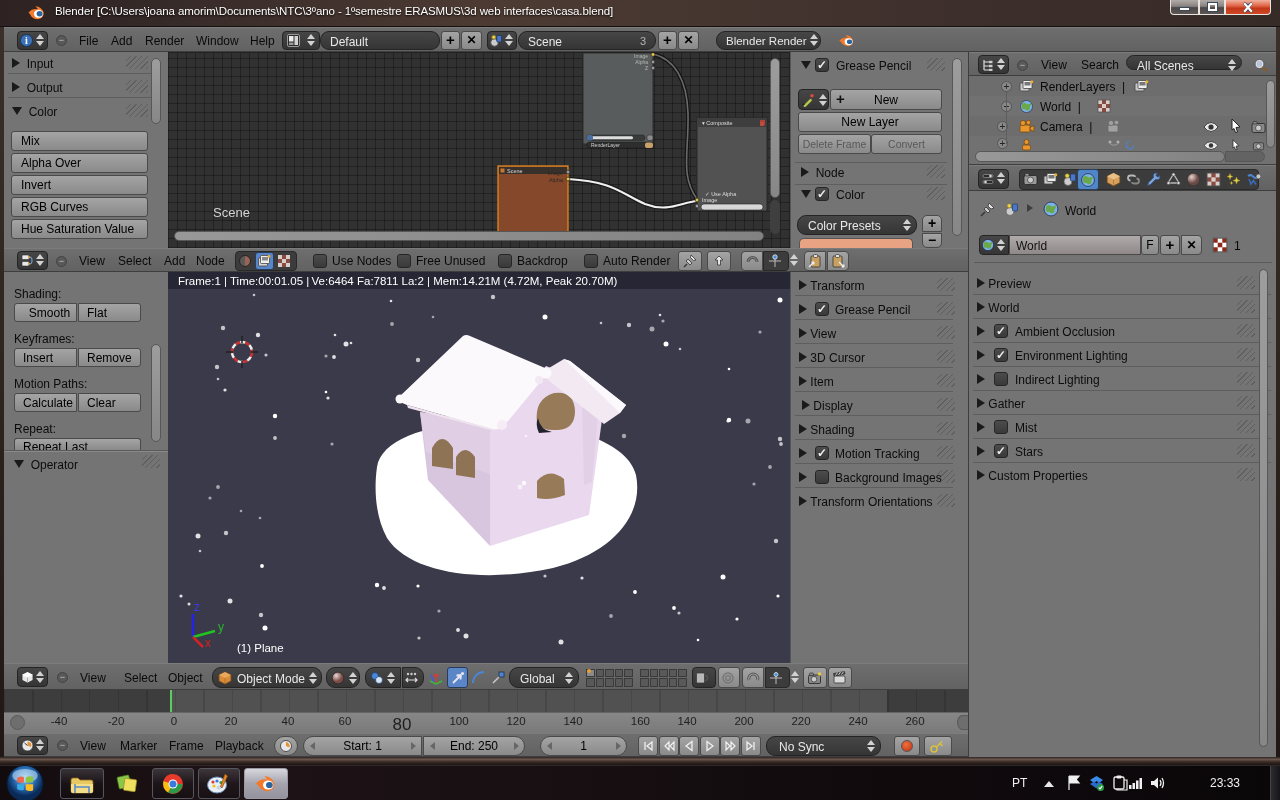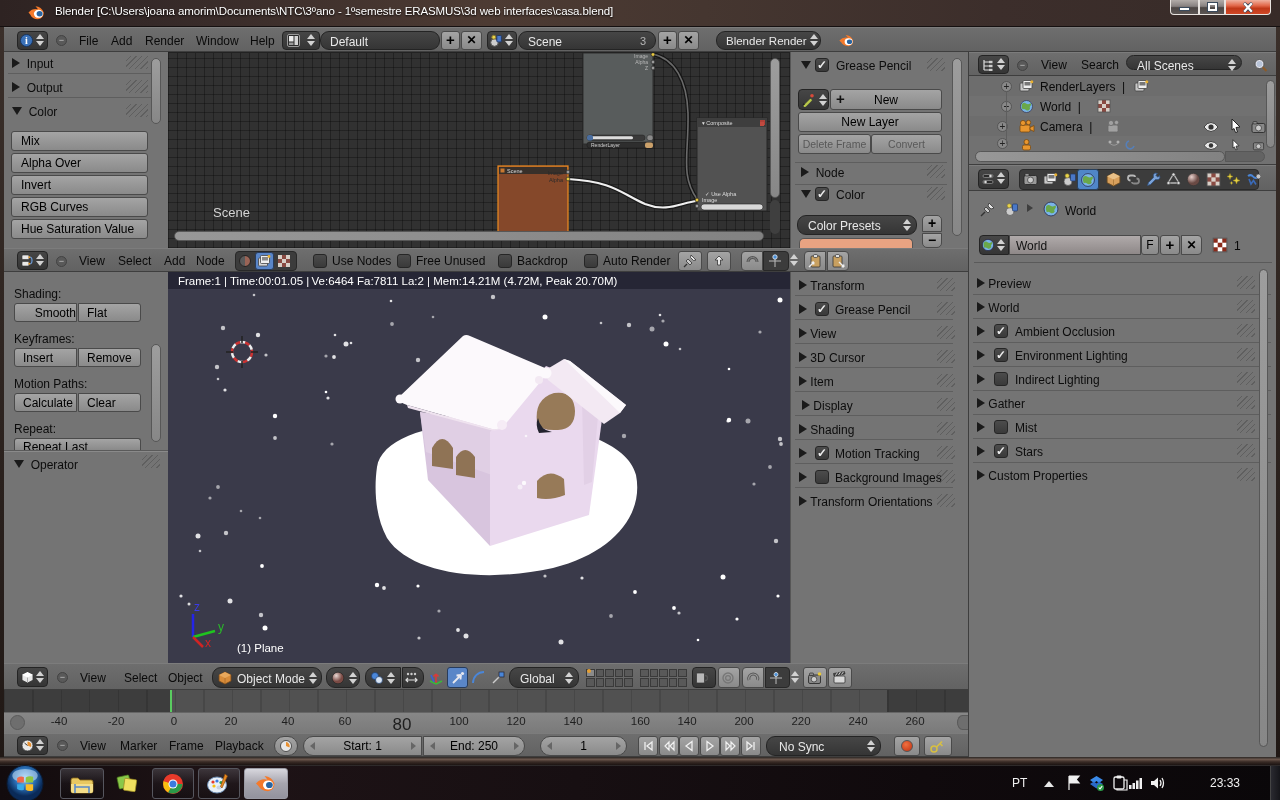--- a/index.html
+++ b/index.html
@@ -288,21 +288,21 @@
     </svg>
   <svg class="abs" style="left:826px;top:4px;" width="16" height="16" viewBox="0 0 16 16">
       <rect x="3" y="3" width="9" height="11" rx="1" fill="#c8a060" stroke="#333" stroke-width="0.8"></rect>
       <rect x="5.5" y="1.5" width="4" height="3" rx="1" fill="#ddd" stroke="#333" stroke-width="0.7"></rect>
       <path d="M14 14 L9 9 M14 14 L11.5 13.5 M14 14 L13.5 11.5" stroke="#eee" stroke-width="1.4"></path>
     </svg>
 </div>
 
 <div class="abs" style="left:4px;top:272px;width:164px;height:391px;background:#747474;overflow:hidden;">
   <div class="abs phdr" style="left:10px;top:15px;">Shading:</div>
-  <div class="abs btn" style="left:10px;top:31px;width:63px;height:19px;line-height:18px;border-radius:3px 0 0 3px;text-align:right;padding-left:8px;">Smooth</div>
+  <div class="abs btn" style="left:10px;top:31px;width:63px;height:19px;line-height:18px;border-radius:3px 0 0 3px;text-align:center;padding-left:8px;">Smooth</div>
   <div class="abs btn" style="left:74px;top:31px;width:63px;height:19px;line-height:18px;border-radius:0 3px 3px 0;text-align:left;padding-left:8px;">Flat</div>
   <div class="abs phdr" style="left:10px;top:60px;">Keyframes:</div>
   <div class="abs btn" style="left:10px;top:76px;width:63px;height:19px;line-height:18px;border-radius:3px 0 0 3px;text-align:left;padding-left:8px;">Insert</div>
   <div class="abs btn" style="left:74px;top:76px;width:63px;height:19px;line-height:18px;border-radius:0 3px 3px 0;text-align:left;padding-left:8px;">Remove</div>
   <div class="abs phdr" style="left:10px;top:105px;">Motion Paths:</div>
   <div class="abs btn" style="left:10px;top:121px;width:63px;height:19px;line-height:18px;border-radius:3px 0 0 3px;text-align:left;padding-left:8px;">Calculate</div>
   <div class="abs btn" style="left:74px;top:121px;width:63px;height:19px;line-height:18px;border-radius:0 3px 3px 0;text-align:left;padding-left:8px;">Clear</div>
   <div class="abs phdr" style="left:10px;top:150px;">Repeat:</div>
   <div class="abs btn" style="left:10px;top:166px;width:127px;height:12px;border-radius:3px 3px 0 0;border-bottom:none;text-align:left;padding-left:8px;overflow:hidden;line-height:16px;">Repeat Last</div>
   <div class="scrollh" style="left:147px;top:72px;width:10px;height:98px;"></div>

